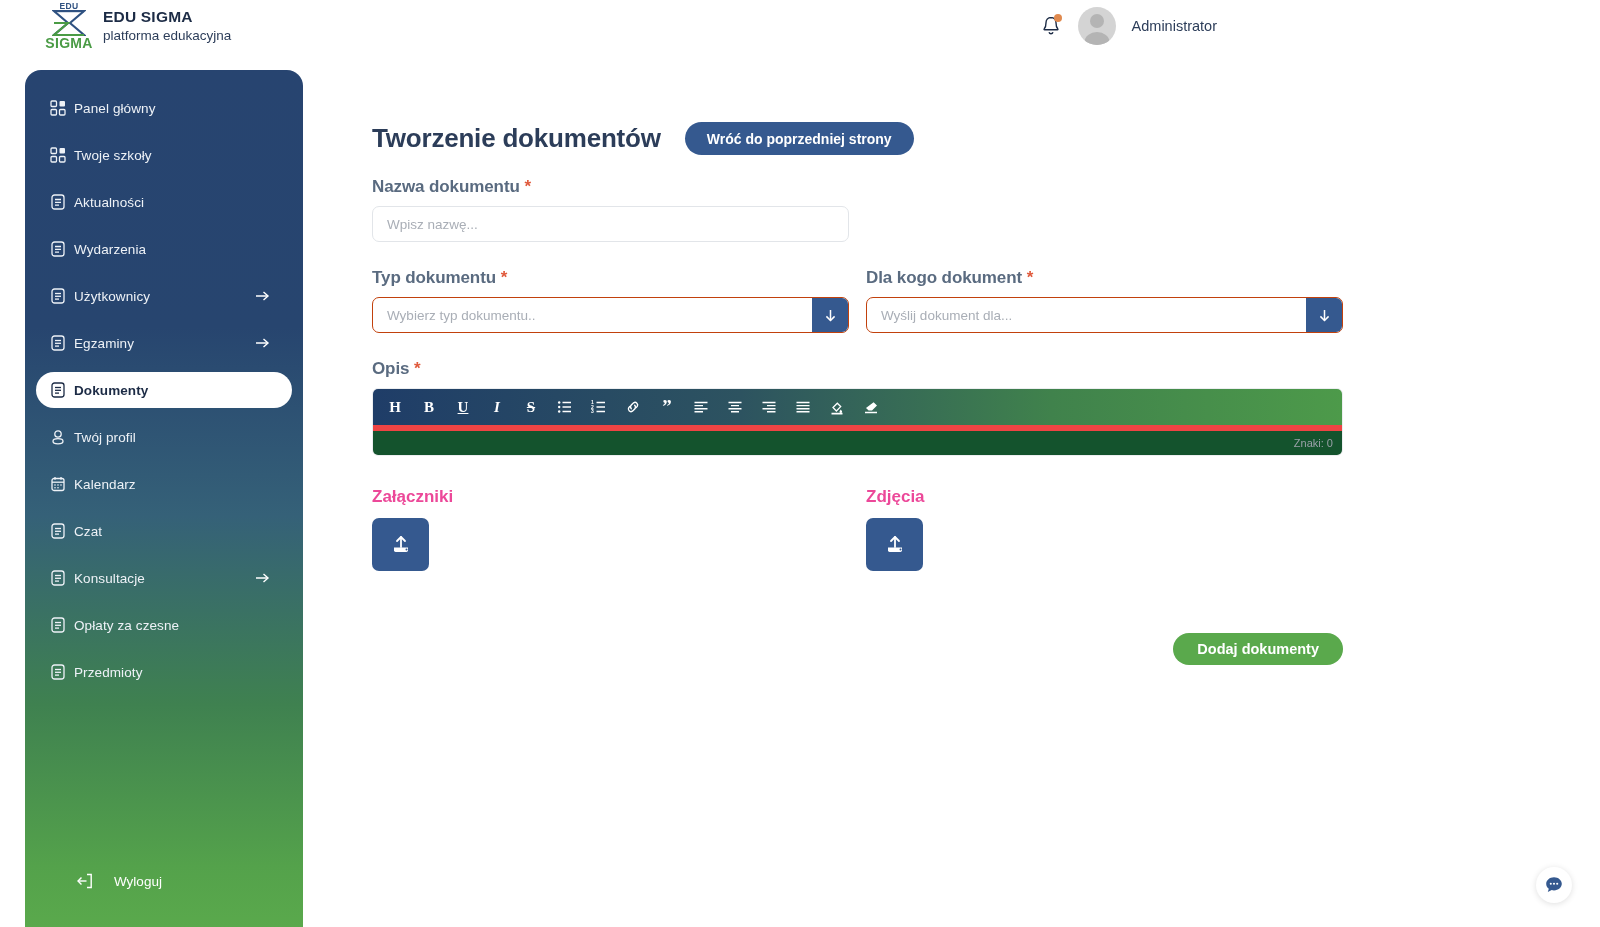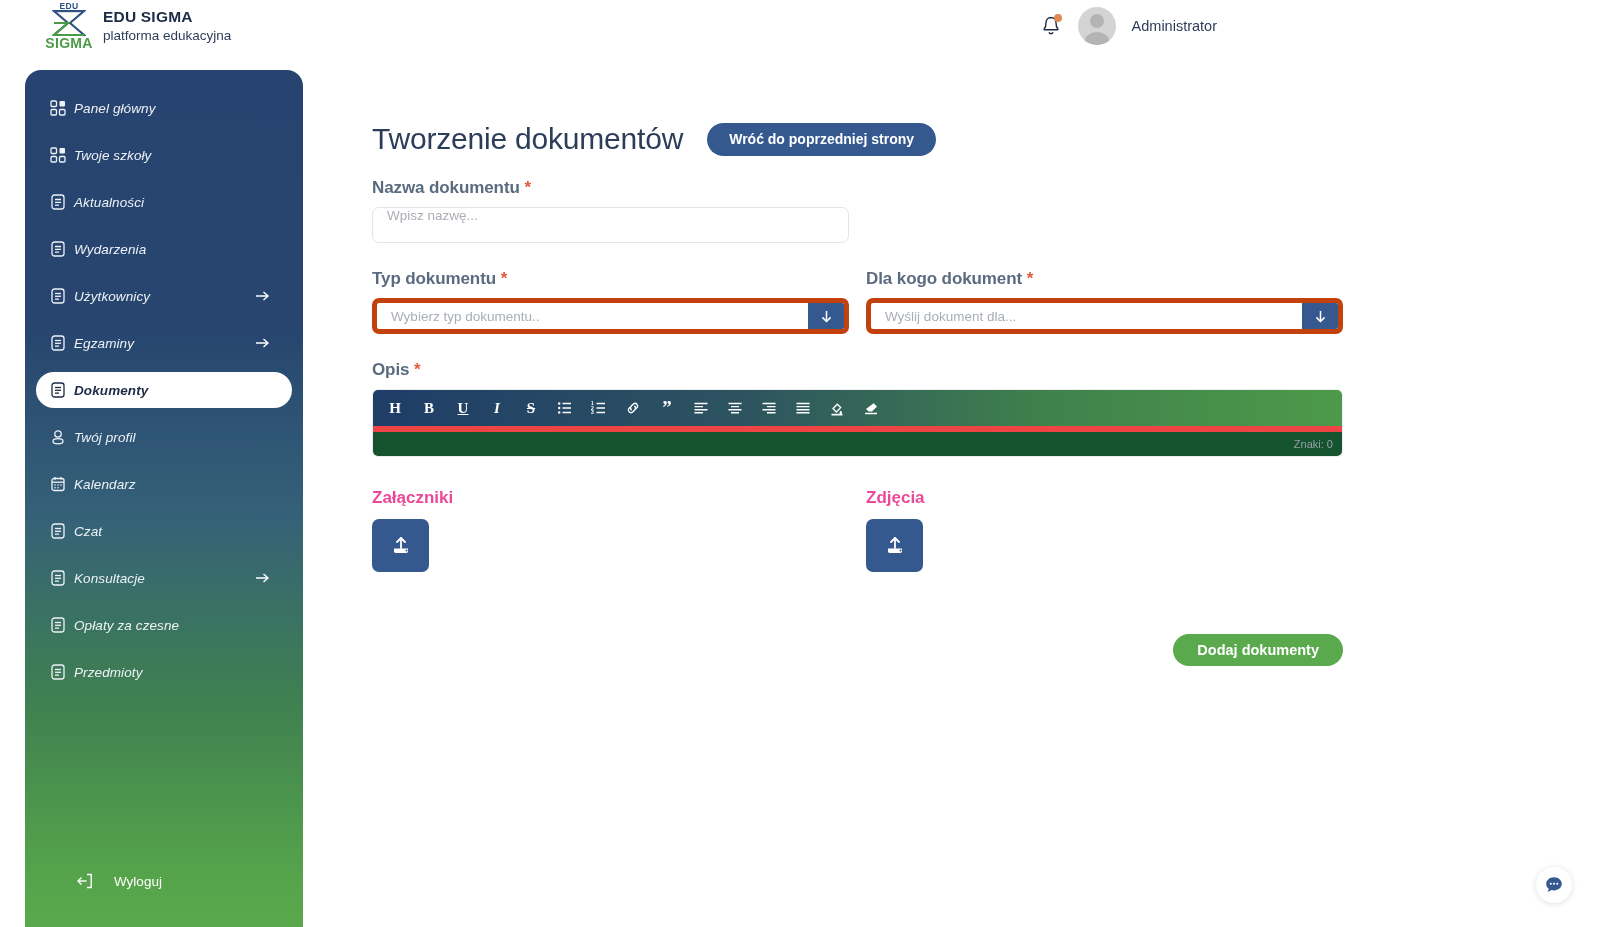--- a/index.html
+++ b/index.html
@@ -70,21 +70,21 @@
     border-radius: 16px 16px 0 0;
     background: linear-gradient(180deg,
       #274470 0%, #27456f 30%, #356178 52%,
       #3f8150 74%, #54a24b 93%, #5aa94c 100%);
     overflow: hidden;
   }
   .nav { padding-top: 20px; }
   .nav-item {
     display: flex; align-items: center; height: 36px;
     margin: 0 11px; padding-left: 38px; border-radius: 18px;
-    position: relative; color: #eef2f7; font-style: italic;
+    position: relative; color: #eef2f7;
   }
   .nav-item.active { background: #ffffff; color: #1c2b45; }
   .nav-icon {
     position: absolute; left: 13px; top: 50%;
     transform: translateY(-50%); width: 18px; height: 18px;
     display: flex; align-items: center; justify-content: center;
   }
   .nav-label { font-size: 13.5px; letter-spacing: .1px; white-space: nowrap; }
   .nav-item.active .nav-label { font-weight: 600; }
   .nav-arrow {
@@ -98,46 +98,46 @@
     color: #ffffff;
   }
   .logout-icon { width: 18px; height: 18px; margin-right: 20px; }
   .logout-label { font-size: 13.5px; }
 
   
   .main { position: absolute; left: 372px; top: 0; width: 1228px; height: 927px; }
 
   .page-head { display: flex; align-items: center; margin-top: 122px; }
   .page-title {
-    font-size: 30px; font-weight: 400; color: #2c3d59; letter-spacing: -.2px; text-align: center;
+    font-size: 26px; font-weight: 700; color: #2c3d59; letter-spacing: -.2px; text-align: center;
   }
   .btn-back {
     margin-left: 24px; height: 33px; padding: 4px 22px;
     display: flex; align-items: center; border: none; border-radius: 17px;
     background: #35598f; color: #ffffff;
     font-family: inherit; font-size: 14px; font-weight: 700; cursor: pointer;
   }
 
   .field-label {
     font-size: 17px; font-weight: 700; color: #5a6b80; letter-spacing: -.1px;
   }
   .req { color: #e05a3c; font-weight: 700; }
 
   .input-box {
     height: 36px; border: 1px solid #e2e5e9; border-radius: 7px;
-    background: #ffffff; display: flex; align-items: flex-start;
+    background: #ffffff; display: flex; align-items: center;
     padding: 0 14px; font-size: 13.5px; color: #a9aeb6;
   }
 
   .row2 { display: flex; }
   .col-left { width: 477px; }
   .col-right { width: 477px; margin-left: 17px; }
 
   .select-wrap {
-    display: flex; height: 36px; border: 5px solid #c2410c;
+    display: flex; height: 36px; border: 1px solid #c2410c;
     border-radius: 7px; overflow: hidden; background: #ffffff;
   }
   .select-text {
     flex: 1; display: flex; align-items: center; padding: 0 14px;
     font-size: 13.5px; color: #a9aeb6;
   }
   .select-btn {
     width: 36px; background: #35598f; display: flex;
     align-items: center; justify-content: center; cursor: pointer;
   }

